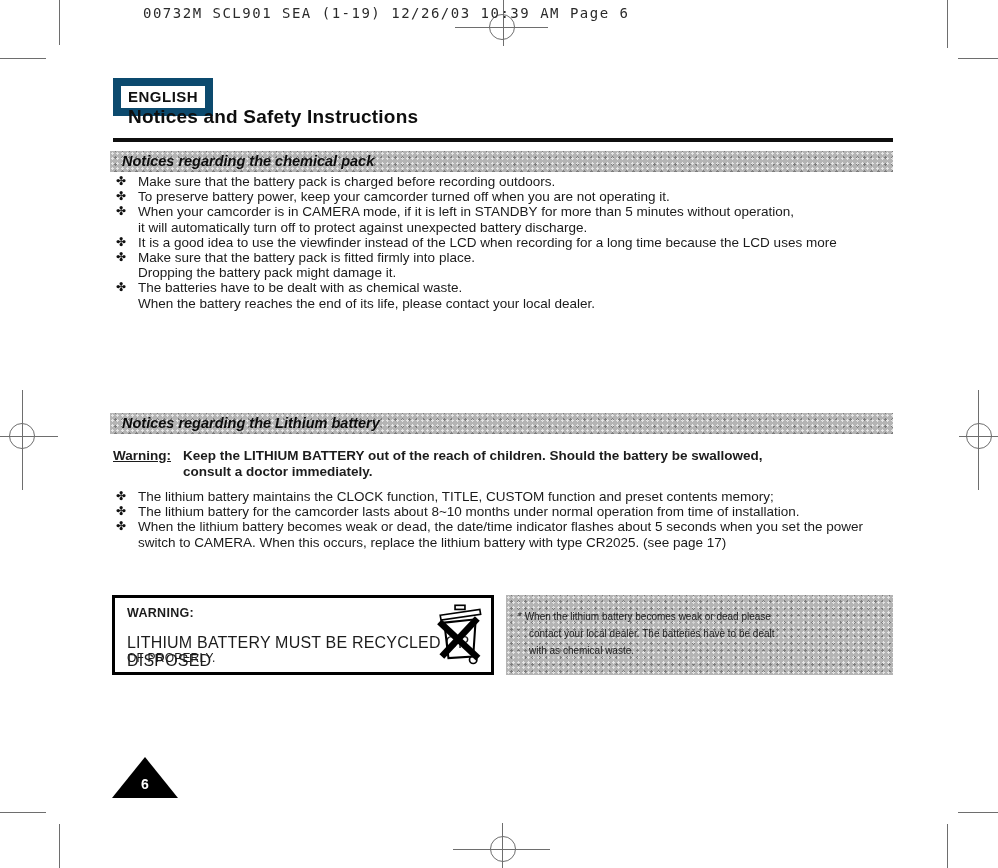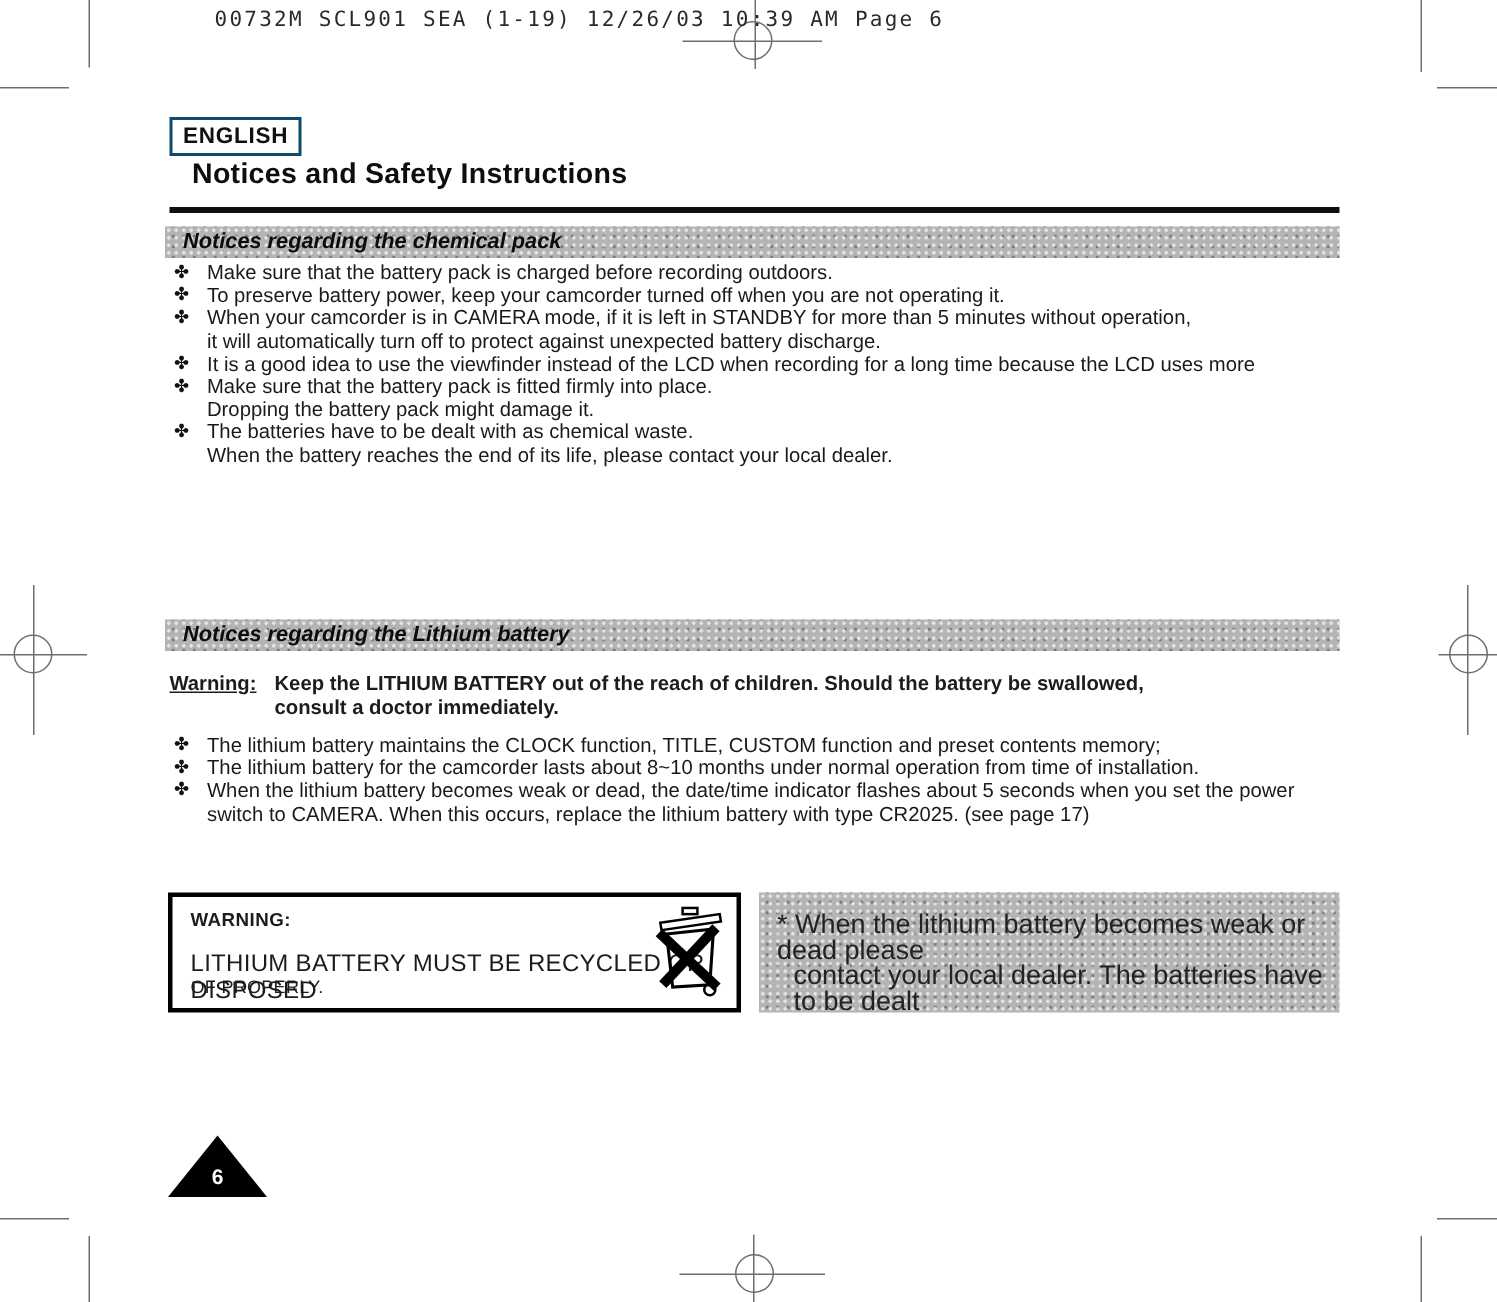--- a/index.html
+++ b/index.html
@@ -22,21 +22,21 @@
 
   
   .imprint{
     left:143px;top:5px;
     font-family:"DejaVu Sans Mono","Liberation Mono",monospace;
     font-size:14px;letter-spacing:1.5px;color:#2a2a2a;white-space:nowrap;
   }
 
   
   .lang-badge{
-    left:113px;top:78px;border:2px solid #0c4a6e;padding:2px 7px 3px 7px;
+    left:113px;top:78px;border:8px solid #0c4a6e;padding:2px 7px 3px 7px;
     font-weight:bold;font-size:15px;letter-spacing:.5px;color:#111;
   }
   .doc-title{
     left:128px;top:106px;font-weight:bold;font-size:19px;letter-spacing:.2px;color:#0e0e0e;
   }
   .title-rule{left:113px;top:138px;width:780px;height:4px;background:#0f0f0f;}
 
   
   .halftone{
     background-color:#b4b4b4;
@@ -69,21 +69,21 @@
     box-sizing:border-box;background:#fff;
   }
   .warning-box .wb-title{position:absolute;left:12px;top:8px;font-weight:bold;font-size:12.5px;letter-spacing:.3px;}
   .warning-box .wb-l1{position:absolute;left:12px;top:36px;font-size:16px;letter-spacing:.2px;}
   .warning-box .wb-l2{position:absolute;left:12px;top:53px;font-size:12px;letter-spacing:.2px;}
   .wb-icon{position:absolute;right:6px;top:4px;width:50px;height:66px;}
 
   
   .note-box{
     left:506px;top:595px;width:387px;height:80px;box-sizing:border-box;
-    padding:13px 4px 0 12px;font-size:18px;line-height:17px;color:#222;
+    padding:13px 4px 0 12px;font-size:10px;line-height:17px;color:#222;
   }
   .note-box .indent{padding-left:11px;}
 
   
   .page-tri{
     left:112px;top:757px;width:0;height:0;
     border-left:33px solid transparent;border-right:33px solid transparent;
     border-bottom:41px solid #000;
   }
   .page-num{
@@ -221,17 +221,18 @@
     <circle cx="46" cy="70" r="4.5" fill="none" stroke="#000" stroke-width="2"></circle>
 
     <line x1="5" y1="24" x2="52" y2="68" stroke="#000" stroke-width="8"></line>
     <line x1="51" y1="20" x2="8" y2="66" stroke="#000" stroke-width="8"></line>
   </svg>
 </div>
 
 <div class="abs note-box halftone">
   <div>* When the lithium battery becomes weak or dead please</div>
   <div class="indent">contact your local dealer. The batteries have to be dealt</div>
+  <div class="indent">with as chemical waste.</div>
 </div>
 
 <div class="abs page-tri">
   <div class="page-num">6</div>
 </div>
 
 </body></html>

